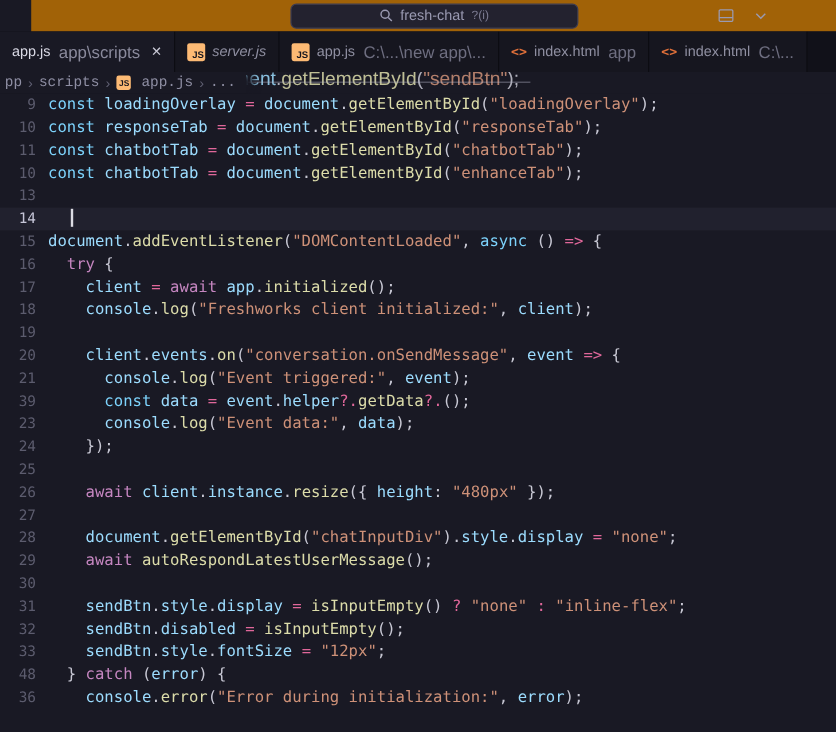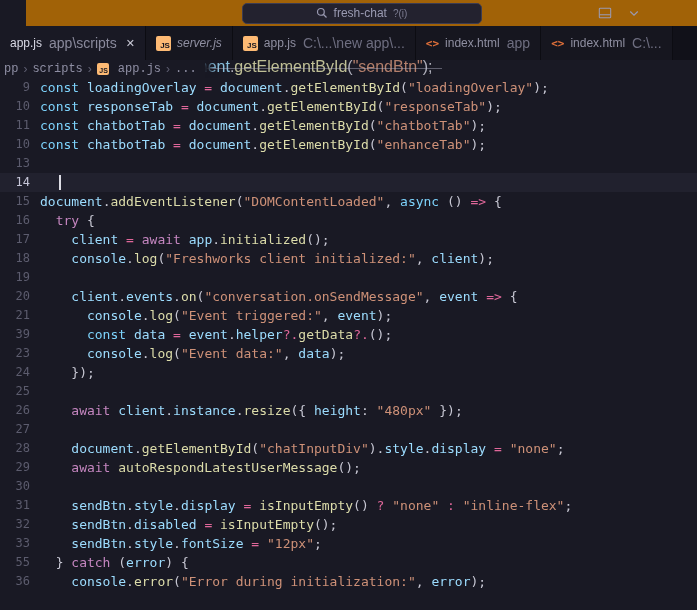--- a/index.html
+++ b/index.html
@@ -232,21 +232,21 @@
       </div>
       <div class="row">
         <span class="gut">32</span>
         <span class="src"><span class="tk-w">    </span><span class="tk-v">sendBtn</span><span class="tk-p">.</span><span class="tk-v">disabled</span><span class="tk-o"> = </span><span class="tk-f">isInputEmpty</span><span class="tk-p">();</span></span>
       </div>
       <div class="row">
         <span class="gut">33</span>
         <span class="src"><span class="tk-w">    </span><span class="tk-v">sendBtn</span><span class="tk-p">.</span><span class="tk-v">style</span><span class="tk-p">.</span><span class="tk-v">fontSize</span><span class="tk-o"> = </span><span class="tk-s">"12px"</span><span class="tk-p">;</span></span>
       </div>
       <div class="row">
-        <span class="gut">55</span>
+        <span class="gut">48</span>
         <span class="src"><span class="tk-w">  </span><span class="tk-p">} </span><span class="tk-c">catch</span><span class="tk-p"> (</span><span class="tk-v">error</span><span class="tk-p">) {</span></span>
       </div>
       <div class="row">
         <span class="gut">36</span>
         <span class="src"><span class="tk-w">    </span><span class="tk-v">console</span><span class="tk-p">.</span><span class="tk-f">error</span><span class="tk-p">(</span><span class="tk-s">"Error during initialization:"</span><span class="tk-p">, </span><span class="tk-v">error</span><span class="tk-p">);</span></span>
       </div>
     </div>
 
 </div>
 

